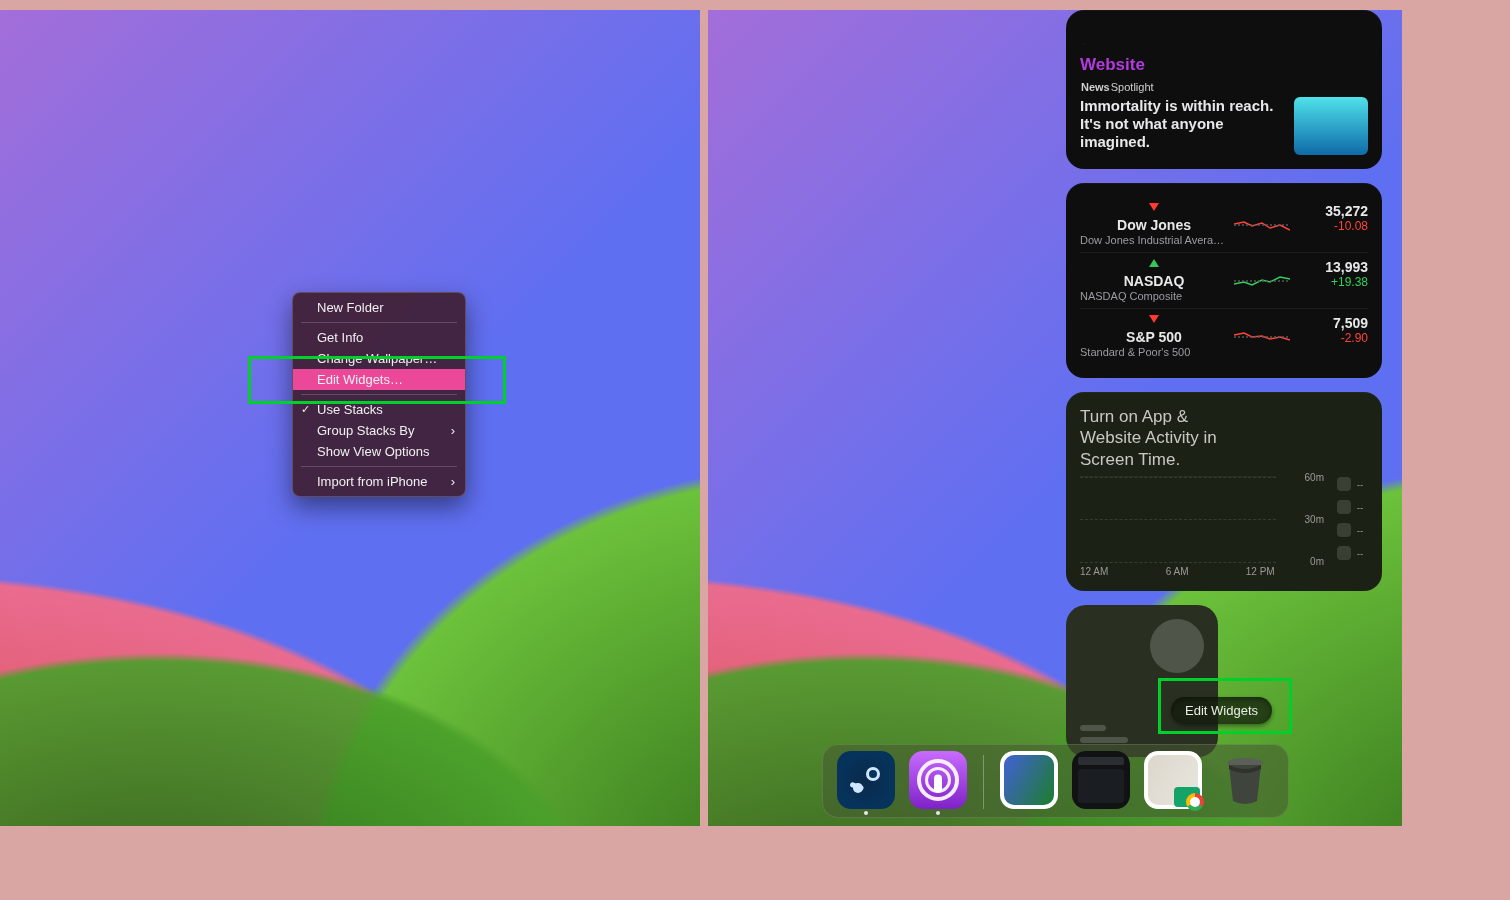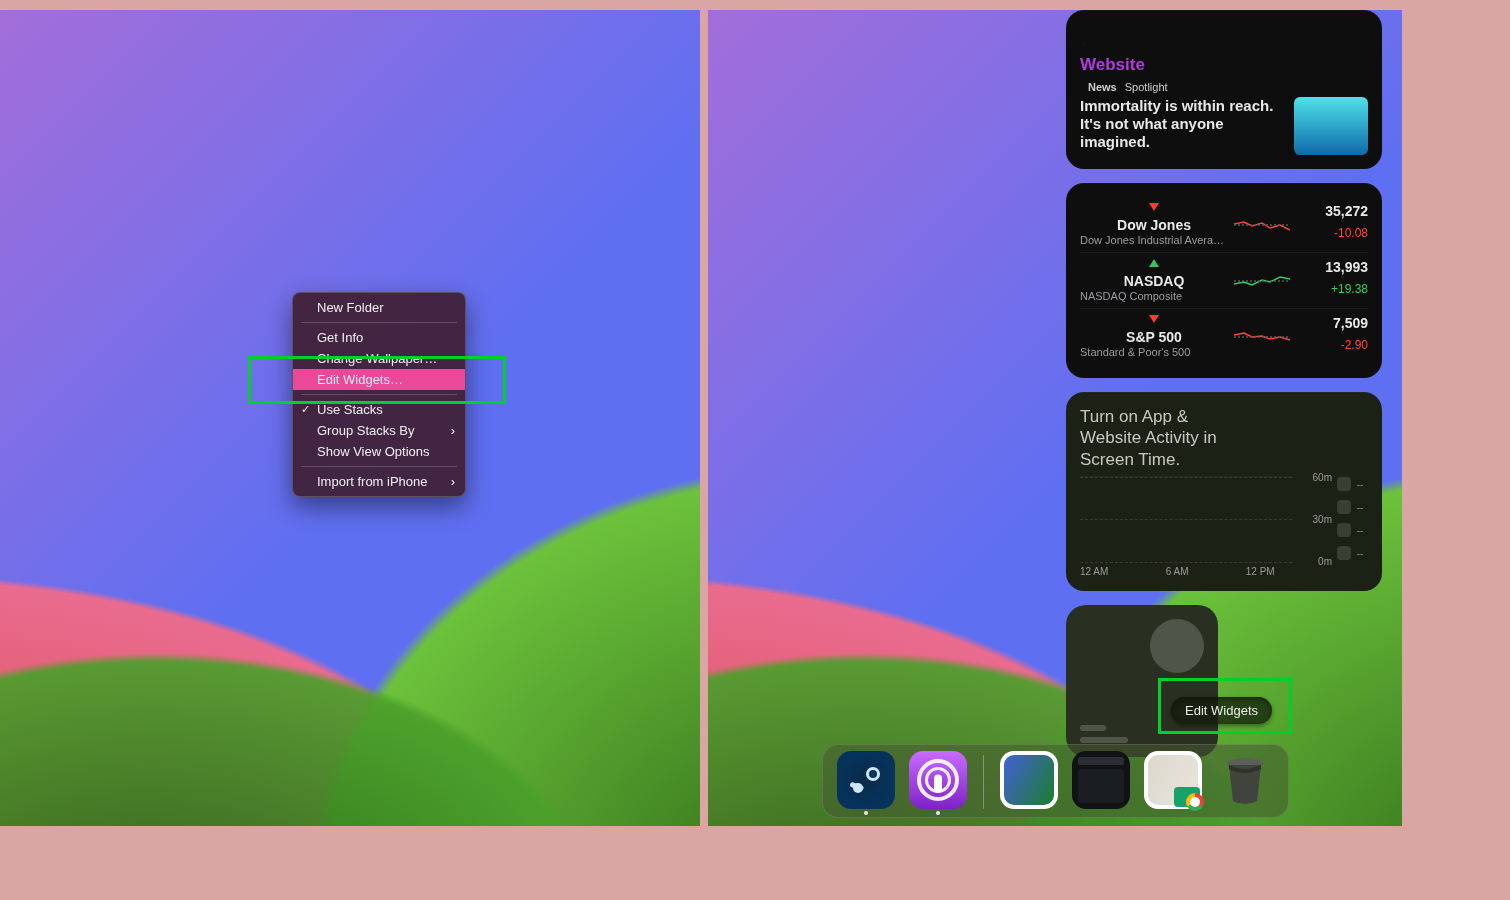--- a/index.html
+++ b/index.html
@@ -39,43 +39,43 @@
     position:absolute; border:3px solid #00d12a; pointer-events:none;
   }
   .annot.a1{ left:248px; top:346px; width:258px; height:48px; }
   .annot.a2{ right:110px; bottom:92px; width:134px; height:56px; } 
 
   
   .widgets{ position:absolute; right:20px; top:0; width:316px; display:flex; flex-direction:column; gap:14px; }
 
   .card{ background:#0e0e0f; border-radius:18px; color:#e8e8ea; padding:14px; box-shadow:0 1px 0 rgba(255,255,255,.04) inset; }
   .news .featured{ font-weight:800; color:#b43adf; font-size:17px; margin-top:10px;}
-  .news .spot{ font-size:11px; color:#cfcfd2; margin-top:6px; display:flex; align-items:center; gap:8px;}
+  .news .spot{ font-size:11px; color:#cfcfd2; margin-top:6px; display:flex; align-items:center; gap:1px;}
   .news .row{ display:flex; gap:18px; margin-top:4px; align-items:flex-start;}
   .news .headline{ font-weight:800; font-size:15px; line-height:1.2; flex:1;}
   .news .thumb{ width:74px; height:58px; border-radius:6px; background:linear-gradient(#4fe1ea,#0f6aa8); }
   .news .divider{ height:1px; background:rgba(255,255,255,.10); margin:20px 4px 0 4px; }
 
   .stocks .srow{ display:grid; grid-template-columns:1fr 56px 72px; gap:6px; padding:6px 0; border-top:1px solid rgba(255,255,255,.06);}
   .stocks .srow:first-child{ border-top:none;}
   .sym{ font-weight:800; font-size:14px; display:flex; align-items:center; gap:6px;flex-direction:column;}
   .desc{ font-size:11px; color:#9c9ca2; margin-top:1px; }
   .arrow{ width:0;height:0;display:inline-block;}
   .arrow.down{ border-left:5px solid transparent;border-right:5px solid transparent;border-top:8px solid #ff3b30;}
   .arrow.up  { border-left:5px solid transparent;border-right:5px solid transparent;border-bottom:8px solid #34c759;}
   .spark{ width:56px; height:26px; align-self:center; }
   .spark path{ fill:none; stroke-width:1.4;}
   .prices{ text-align:right;}
   .price{ font-weight:800; font-size:14px;}
-  .chg  { font-size:12px; margin-top:7px;text-align:right;}
+  .chg  { font-size:12px; margin-top:0;text-align:right;}
   .neg{ color:#ff453a;} .pos{ color:#30d158;}
 
   .screentime{ background:#1b2115; color:#c8c9c5;}
   .screentime .msg{ font-size:17px; line-height:1.25; max-width:150px;}
-  .screentime .plot{ position:relative; display:grid; grid-template-columns:1fr 40px 36px; margin-top:6px; height:86px;}
+  .screentime .plot{ position:relative; display:grid; grid-template-columns:1fr 40px 36px; gap:8px; margin-top:6px; height:86px;}
   .screentime .graph{ position:relative; border-top:1px solid rgba(255,255,255,.06);}
   .screentime .gridline{ position:absolute; left:0; right:0; border-top:1px dashed rgba(255,255,255,.12);}
   .screentime .ticks{ position:relative; font-size:10px; color:#9a9b97;}
   .screentime .dots{ display:flex; flex-direction:column; justify-content:space-around; gap:6px; align-items:center;}
   .screentime .dot{ width:14px; height:14px; border-radius:4px; background:#3a3f33;}
   .screentime .legend{ display:flex; justify-content:space-between; font-size:10px; color:#9a9b97; padding-top:4px;}
 
   .placeholder{ background:#2a3021; width:152px; height:152px; border-radius:20px; position:relative; }
   .placeholder .avatar{ position:absolute; top:14px; right:14px; width:54px; height:54px; border-radius:50%; background:#505549;}
   .placeholder .line{ position:absolute; left:14px; height:6px; border-radius:3px; background:#505549;}

